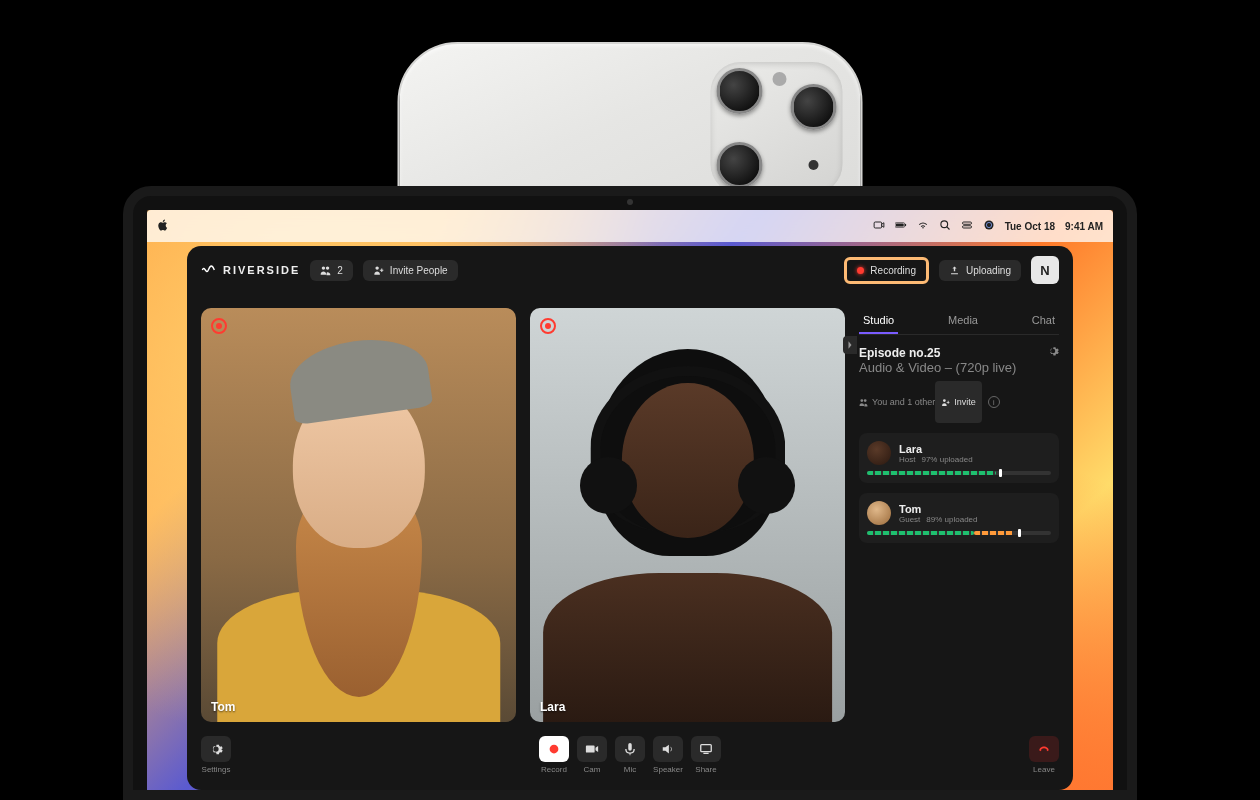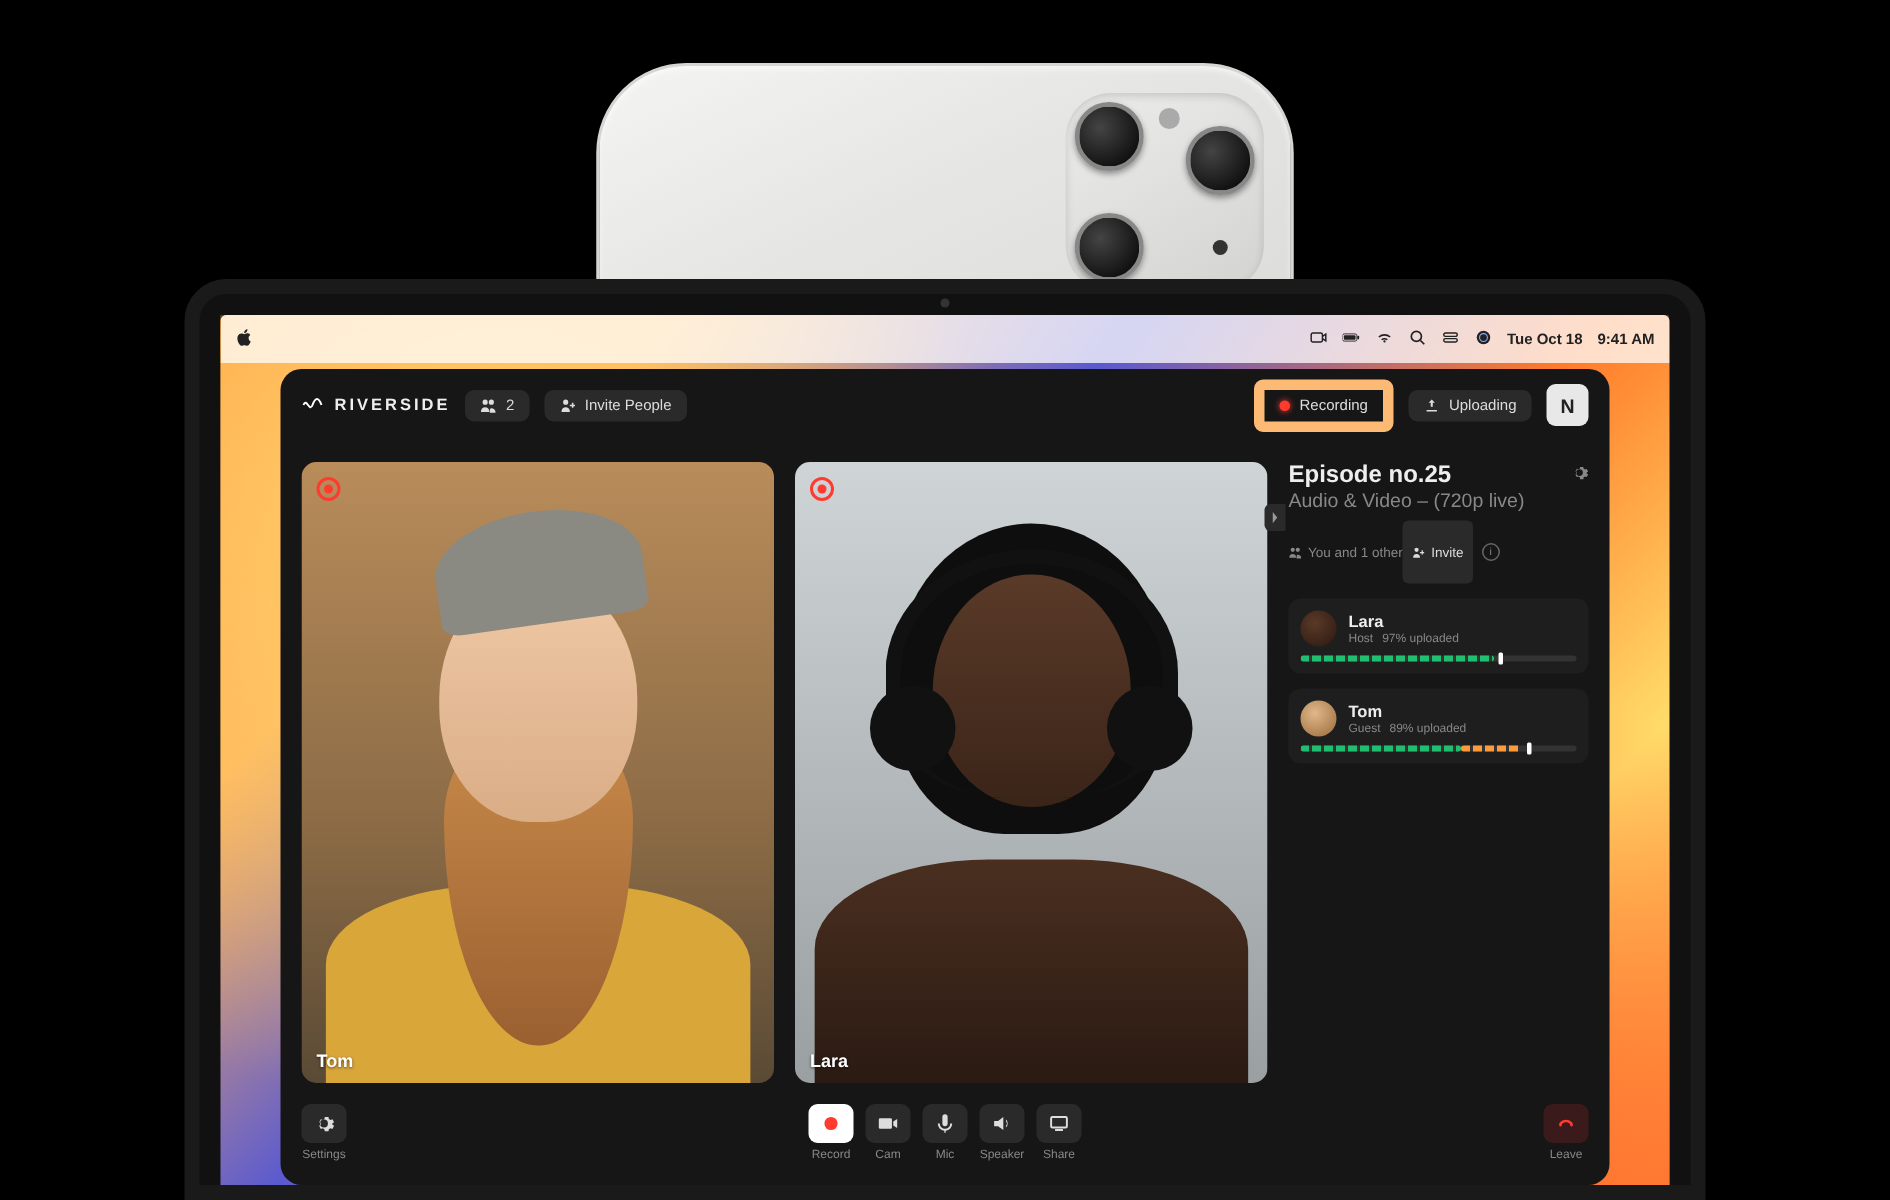--- a/index.html
+++ b/index.html
@@ -93,21 +93,21 @@
     padding:0 14px;
   }
   .hdr-left,.hdr-right{display:flex;align-items:center;gap:10px;}
   .logo{display:flex;align-items:center;gap:6px;font-weight:700;letter-spacing:2px;font-size:11px;}
   .logo svg{width:16px;height:16px;}
   .pill{
     background:#2a2a2a;border-radius:6px;padding:5px 10px;
     display:flex;align-items:center;gap:6px;font-size:10px;color:#ddd;
     cursor:pointer;
   }
-  .pill.outlined{background:transparent;border:7px solid #fdba74;}
+  .pill.outlined{background:transparent;border:3px solid #fdba74;}
   .pill .dot-red{width:7px;height:7px;border-radius:50%;background:#ff3b30;box-shadow:0 0 4px #ff3b30;}
   .avatar-sq{width:28px;height:28px;border-radius:6px;background:#e8e8e8;color:#222;display:flex;align-items:center;justify-content:center;font-weight:700;font-size:13px;}
 
   .app-body{flex:1;display:flex;gap:14px;padding:14px;overflow:hidden;}
   .video-grid{flex:1;display:flex;gap:14px;}
   .tile{
     flex:1;position:relative;border-radius:10px;overflow:hidden;
     display:flex;align-items:flex-end;
   }
   .tile .rec-dot{
@@ -139,21 +139,21 @@
   .side{
     flex:0 0 200px;display:flex;flex-direction:column;gap:10px;position:relative;
   }
   .side-collapse{
     position:absolute;left:-16px;top:28px;width:14px;height:18px;background:#2a2a2a;
     border-radius:4px 0 0 4px;display:flex;align-items:center;justify-content:center;font-size:9px;color:#999;cursor:pointer;
   }
   .tabs{display:flex;justify-content:space-between;font-size:11px;color:#999;border-bottom:1px solid #2a2a2a;}
   .tab{padding:6px 4px;cursor:pointer;}
   .tab.active{color:#fff;border-bottom:2px solid #7a5cff;}
-  .episode{font-size:16px;font-weight:700;display:flex;justify-content:space-between;align-items:center;}
+  .episode{font-size:12px;font-weight:700;display:flex;justify-content:space-between;align-items:center;}
   .episode-sub{font-size:13px;color:#888;}
   .meta-row{display:flex;align-items:center;font-size:9px;color:#888;margin-top:6px;}
   .meta-row .mini-pill{background:#2a2a2a;border-radius:4px;padding:16px 6px;display:flex;gap:4px;align-items:center;color:#ddd;cursor:pointer;}
   .info-dot{width:12px;height:12px;border:1px solid #666;border-radius:50%;display:inline-flex;align-items:center;justify-content:center;font-size:7px;color:#888;}
 
   .participant{background:#1e1e1e;border-radius:8px;padding:8px;display:flex;flex-direction:column;gap:6px;}
   .prow{display:flex;gap:8px;align-items:center;}
   .pavatar{width:24px;height:24px;border-radius:50%;flex:0 0 24px;}
   .pav1{background:radial-gradient(circle at 40% 35%,#5a3a28,#2a1810);}
   .pav2{background:radial-gradient(circle at 40% 35%,#e0b88a,#9a6a3a);}
@@ -301,20 +301,25 @@
             <span class="rec-dot"></span>
             <span class="name">Lara</span>
           </div>
         </div>
 
         <div class="side">
           <div class="side-collapse">
             <svg viewBox="0 0 8 10" width="6" height="8" fill="#999">
                 <path d="M2 0l4 5-4 5z"></path>
               </svg>
+          </div>
+          <div class="tabs">
+            <div class="tab active">Studio</div>
+            <div class="tab">Media</div>
+            <div class="tab">Chat</div>
           </div>
           <div>
             <div class="episode">
               <span>Episode no.25</span>
               <span>
                 <svg viewBox="0 0 16 16" width="12" height="12" fill="#888">
                     <path d="M8 5a3 3 0 100 6 3 3 0 000-6zm6.4 3.9l1.3.9-1.3 2.3-1.5-.5a5 5 0 01-1.2.7l-.3 1.6H8.6l-.3-1.6a5 5 0 01-1.2-.7l-1.5.5-1.3-2.3 1.3-.9a5 5 0 010-1.4L4.3 7l1.3-2.3 1.5.5c.4-.3.8-.5 1.2-.7L8.6 3h2.8l.3 1.6c.4.2.8.4 1.2.7l1.5-.5L15.7 7l-1.3.9a5 5 0 010 1.4z"></path>
                   </svg>
               </span>
             </div>

